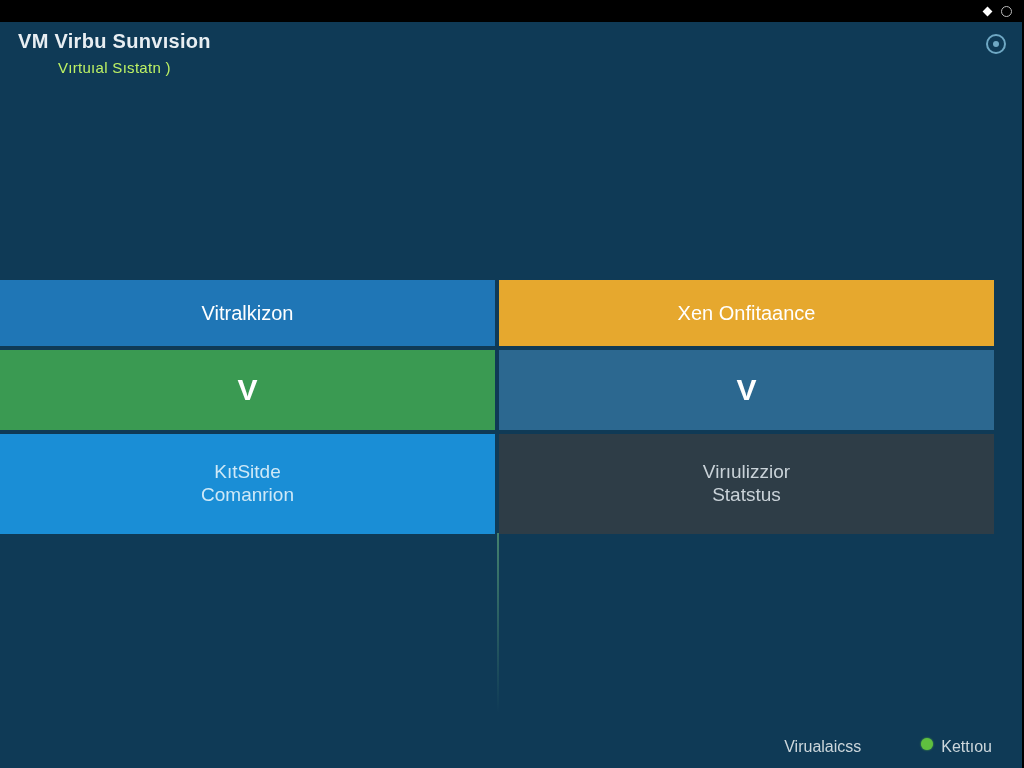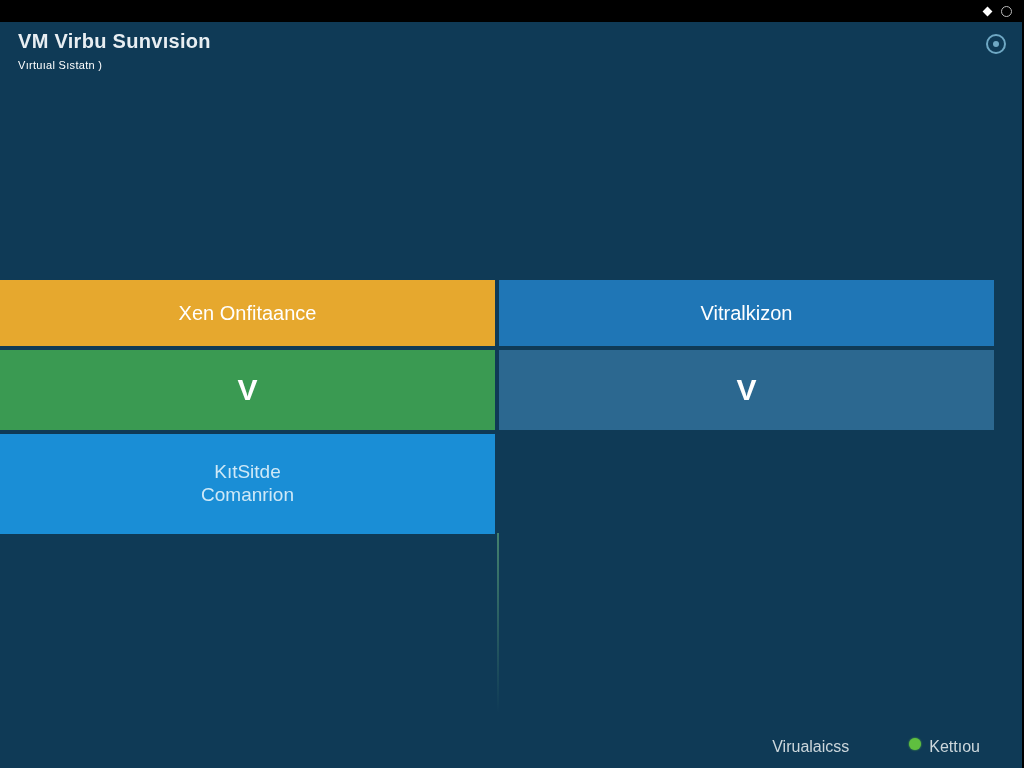--- a/index.html
+++ b/index.html
@@ -14,21 +14,21 @@
   .titlebar .sys-icon { color: #fff; font-size: 11px; line-height: 1; }
   .titlebar .dot { width: 7px; height: 7px; background: #fff; transform: rotate(45deg); }
   .titlebar .ring { width: 11px; height: 11px; border: 1.5px solid #bbb; border-radius: 50%; }
 
   .header {
     position: absolute; top: 30px; left: 18px; right: 18px;
     display: flex; justify-content: space-between; align-items: flex-start;
   }
   .header-left { display: flex; flex-direction: column; gap: 6px; }
   .app-title { color: #e8eef2; font-size: 20px; font-weight: 600; letter-spacing: 0.3px; }
-  .app-subtitle { color: #ffffff; font-size: 11px; font-weight: 400; letter-spacing: 0.3px; }
+  .app-subtitle { color: #bef264; font-size: 15px; font-weight: 400; letter-spacing: 0.3px; text-align: center; }
   .header-right { display: flex; align-items: center; gap: 10px; padding-top: 4px; }
   .target-icon {
     width: 20px; height: 20px; border: 2px solid #6fa8c4; border-radius: 50%;
     display: flex; align-items: center; justify-content: center;
   }
   .target-icon::after { content: ""; width: 6px; height: 6px; background: #6fa8c4; border-radius: 50%; }
 
   .grid-wrap {
     position: absolute; top: 280px; left: 0; width: 1024px;
   }
@@ -60,21 +60,21 @@
 
   .divider-v {
     position: absolute;
     left: 497px; top: 533px; width: 2px; height: 180px;
     background: linear-gradient(to bottom, rgba(90,160,120,0.7), rgba(90,160,120,0));
   }
 
   .footer {
     position: absolute; bottom: 12px; left: 0; right: 0;
     display: flex; justify-content: flex-end; align-items: center;
-    padding-right: 44px; gap: 60px;
+    padding-right: 32px; gap: 60px;
     color: #cdd7dc; font-size: 16px;
   }
   .footer .status { display: flex; align-items: flex-start; gap: 8px; }
   .footer .status-dot {
     width: 12px; height: 12px; border-radius: 50%;
     background: #5fbf3f; box-shadow: 0 0 2px #5fbf3f;
   }
 
   .right-crop {
     position: absolute; top: 0; right: 0; width: 2px; height: 100%;
@@ -94,35 +94,39 @@
     <div class="app-title">VM Virbu Sunvısion</div>
     <div class="app-subtitle">Vırtuıal Sıstatn )</div>
   </div>
   <div class="header-right">
     <span class="target-icon"></span>
   </div>
 </div>
 
 <div class="grid-wrap">
   <div class="grid">
+    <div class="tile c-blue small">
+        <span>Vitralkizon</span>
+      </div>
     <div class="tile c-amber small">
         <span>Xen Onfitaance</span>
-      </div>
-    <div class="tile c-blue small">
-        <span>Vitralkizon</span>
       </div>
     <div class="tile c-green big">
         <span>V</span>
       </div>
     <div class="tile c-steel big">
         <span>V</span>
       </div>
     <div class="tile c-brightblue multi">
         <span style="white-space:pre-line">KıtSitde
 Comanrion</span>
+      </div>
+    <div class="tile c-slate multi">
+        <span style="white-space:pre-line">Virıulizzior
+Statstus</span>
       </div>
   </div>
 </div>
 
 <div class="divider-v"></div>
 
 <div class="footer">
   <span>Virualaicss</span>
   <span class="status">
     <span class="status-dot"></span>

